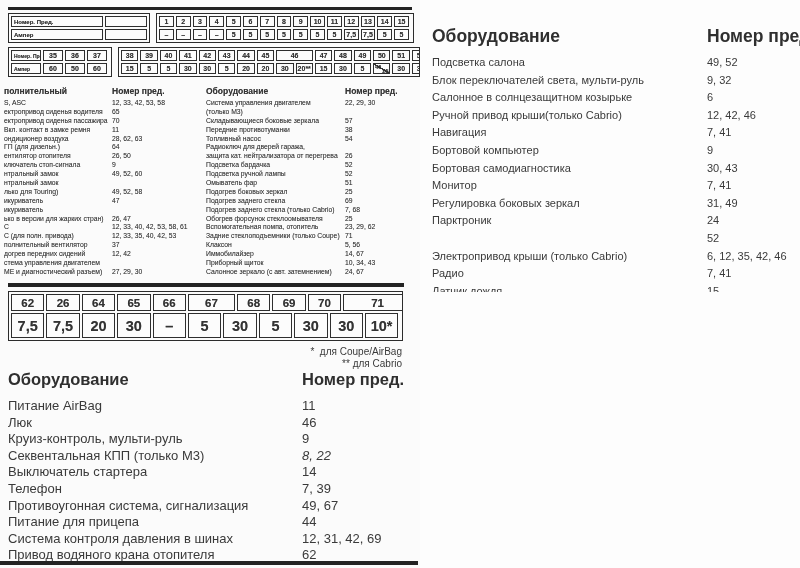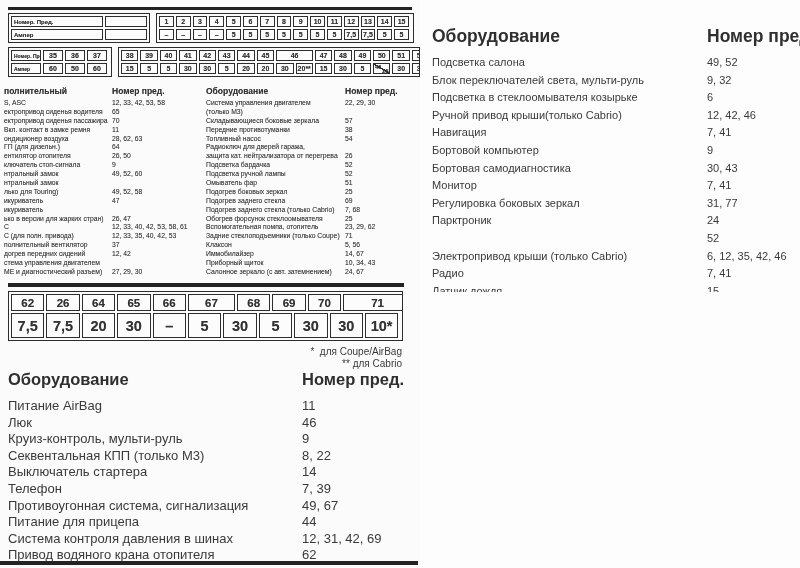--- a/index.html
+++ b/index.html
@@ -261,45 +261,45 @@
 
     <div class="notes"><span>*  для Coupe/AirBag</span>
 <span>** для Cabrio</span></div>
 
     <div class="bighead" style="left:8px;top:370px;font-size:16.5px;">Оборудование</div>
     <div class="bighead" style="left:302px;top:370px;font-size:16.5px;">Номер пред.</div>
     <div class="bigrows" id="bottom-list-rows">
         <div class="lrow"><span class="llab">Питание AirBag</span><span class="lnum" style="left: 294px;">11</span></div>
         <div class="lrow"><span class="llab">Люк</span><span class="lnum" style="left: 294px;">46</span></div>
         <div class="lrow"><span class="llab">Круиз-контроль, мульти-руль</span><span class="lnum" style="left: 294px;">9</span></div>
-        <div class="lrow"><span class="llab">Секвентальная КПП (только M3)</span><span class="lnum" style="left: 294px;">8, 22</span></div>
+        <div class="lrow"><span class="llab">Секвентальная КПП (только M3)</span><span class="lnum" style="left: 294px; font-style: italic;">8, 22</span></div>
         <div class="lrow"><span class="llab">Выключатель стартера</span><span class="lnum" style="left: 294px;">14</span></div>
         <div class="lrow"><span class="llab">Телефон</span><span class="lnum" style="left: 294px;">7, 39</span></div>
         <div class="lrow"><span class="llab">Противоугонная система, сигнализация</span><span class="lnum" style="left: 294px;">49, 67</span></div>
         <div class="lrow"><span class="llab">Питание для прицепа</span><span class="lnum" style="left: 294px;">44</span></div>
         <div class="lrow"><span class="llab">Система контроля давления в шинах</span><span class="lnum" style="left: 294px;">12, 31, 42, 69</span></div>
         <div class="lrow"><span class="llab">Привод водяного крана отопителя</span><span class="lnum" style="left: 294px;">62</span></div>
       </div>
 
     <div class="rule" style="top:561px;left:0px;width:418px;height:3.5px;"></div>
   </div>
 
   <div class="pane" id="right-pane">
     <div class="bighead" style="left:12px;top:26px;font-size:17.5px;">Оборудование</div>
     <div class="bighead" style="left:287px;top:26px;font-size:17.5px;">Номер пред.</div>
     <div class="bigrows" id="right-list-rows">
         <div class="lrow"><span class="llab">Подсветка салона</span><span class="lnum" style="left: 275px;">49, 52</span></div>
         <div class="lrow"><span class="llab">Блок переключателей света, мульти-руль</span><span class="lnum" style="left: 275px;">9, 32</span></div>
-        <div class="lrow"><span class="llab">Подсветка в стеклоомывателя козырьке</span><span class="lnum" style="left: 275px;">6</span></div>
+        <div class="lrow"><span class="llab">Салонное в солнцезащитном козырьке</span><span class="lnum" style="left: 275px;">6</span></div>
         <div class="lrow"><span class="llab">Ручной привод крыши(только Cabrio)</span><span class="lnum" style="left: 275px;">12, 42, 46</span></div>
         <div class="lrow"><span class="llab">Навигация</span><span class="lnum" style="left: 275px;">7, 41</span></div>
         <div class="lrow"><span class="llab">Бортовой компьютер</span><span class="lnum" style="left: 275px;">9</span></div>
         <div class="lrow"><span class="llab">Бортовая самодиагностика</span><span class="lnum" style="left: 275px;">30, 43</span></div>
         <div class="lrow"><span class="llab">Монитор</span><span class="lnum" style="left: 275px;">7, 41</span></div>
-        <div class="lrow"><span class="llab">Регулировка боковых зеркал</span><span class="lnum" style="left: 275px;">31, 77</span></div>
+        <div class="lrow"><span class="llab">Регулировка боковых зеркал</span><span class="lnum" style="left: 275px;">31, 49</span></div>
         <div class="lrow"><span class="llab">Парктроник</span><span class="lnum" style="left: 275px;">24</span></div>
         <div class="lrow"><span class="lnum" style="left: 275px;">52</span></div>
         <div class="lrow"><span class="llab">Электропривод крыши (только Cabrio)</span><span class="lnum" style="left: 275px;">6, 12, 35, 42, 46</span></div>
         <div class="lrow"><span class="llab">Радио</span><span class="lnum" style="left: 275px;">7, 41</span></div>
         <div class="lrow"><span class="llab">Датчик дождя</span><span class="lnum" style="left: 275px;">15</span></div>
       </div>
   </div>
 
 </div>
 

